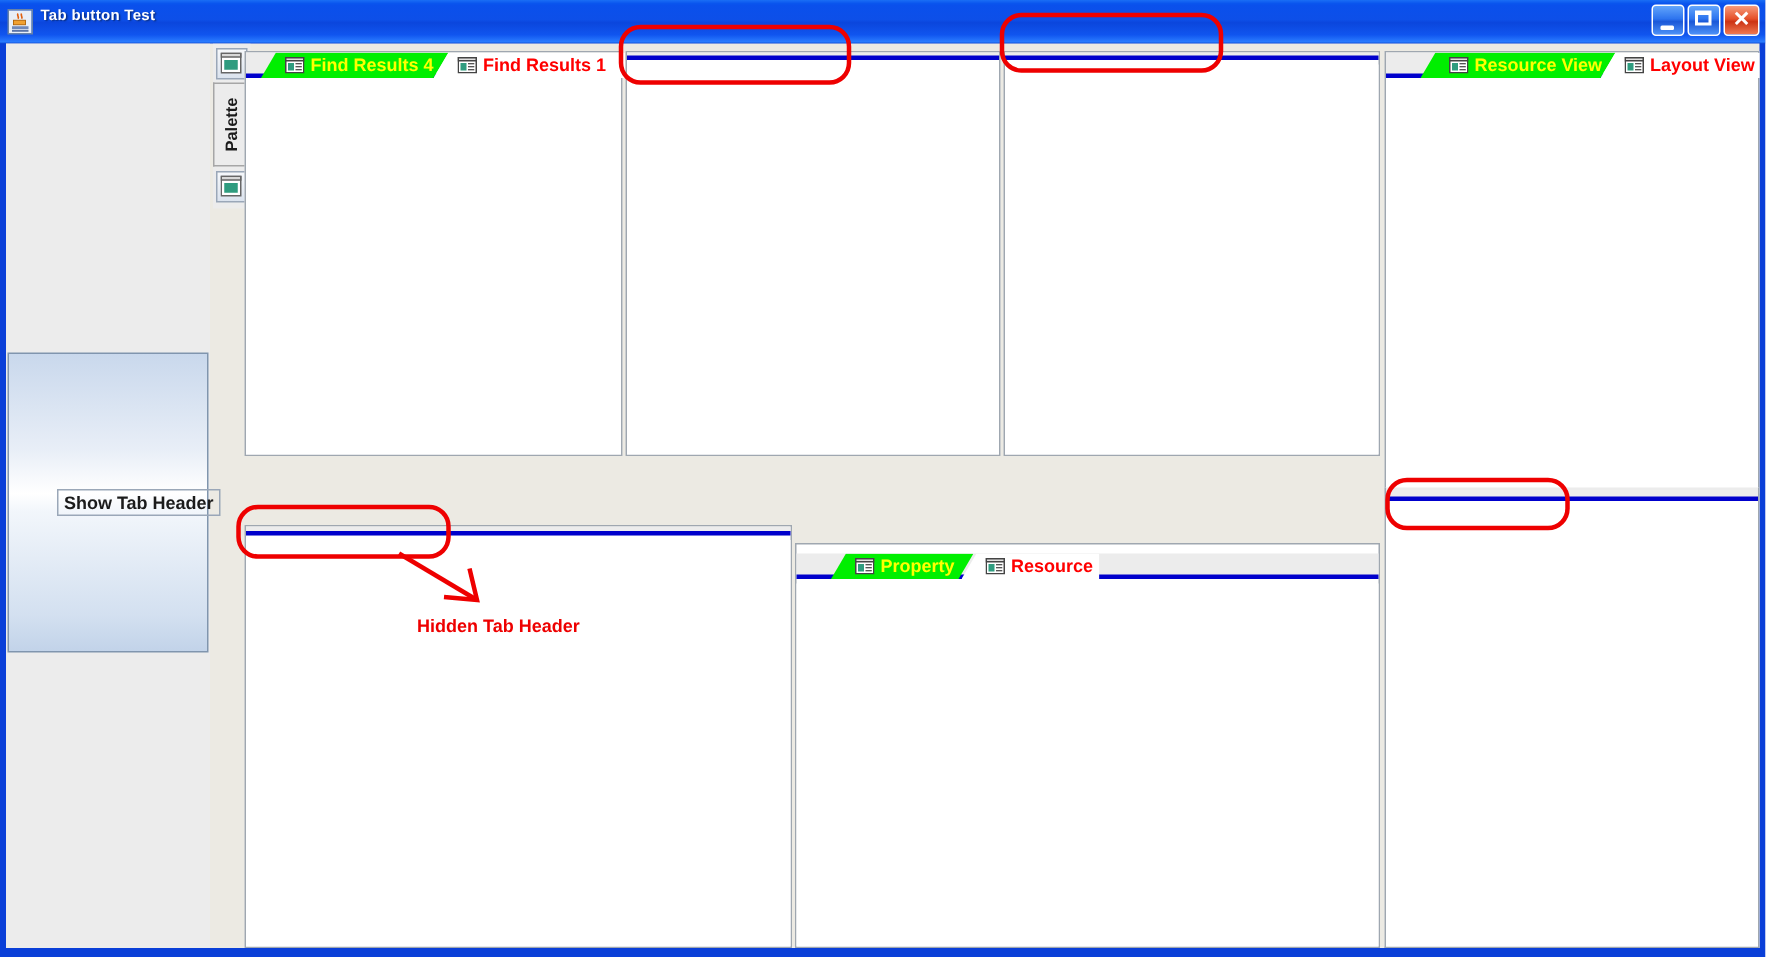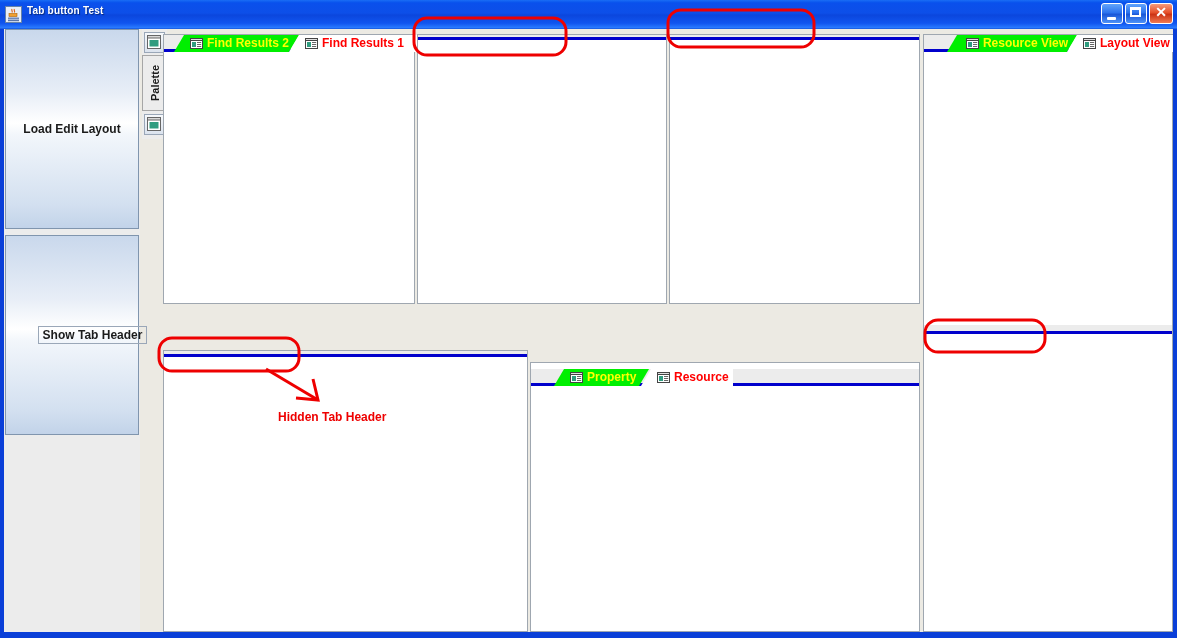--- a/index.html
+++ b/index.html
@@ -281,23 +281,20 @@
       </div>
       <div class="tb-btn close">
         <span class="glyph g-close">✕</span>
       </div>
     </div>
   </div>
 
   <div class="client">
 
     <div class="sidebar">
-      <div class="side-btn" id="btn-load">
-        <span class="side-btn-label">Load Edit Layout</span>
-      </div>
       <div class="side-btn" id="btn-show">
         <span class="side-btn-label focused">Show Tab Header</span>
       </div>
     </div>
 
     <div class="palette-strip">
       <div class="pal-btn" id="pal-top">
         <svg width="15" height="15" viewBox="0 0 15 15">
           <rect x="0.5" y="0.5" width="13" height="13" fill="#ffffff" stroke="#666"></rect>
           <rect x="0.5" y="0.5" width="13" height="2.5" fill="#d8d8d8" stroke="#666"></rect>
@@ -320,21 +317,21 @@
       <div class="tabstrip">
         <div class="tab green" style="left:10px; width:125px;">
           <svg class="tab-icon" viewBox="0 0 13 11">
             <rect x="0.5" y="0.5" width="12" height="10" fill="#ffffff" stroke="#444"></rect>
             <rect x="0.5" y="0.5" width="12" height="2" fill="#e0e0e0" stroke="#444"></rect>
             <rect x="2" y="4" width="4" height="5" fill="#2f9c7f"></rect>
             <rect x="7" y="4" width="4.2" height="0.9" fill="#555"></rect>
             <rect x="7" y="6" width="4.2" height="0.9" fill="#555"></rect>
             <rect x="7" y="8" width="4.2" height="0.9" fill="#555"></rect>
           </svg>
-          <span class="tab-label">Find Results 2</span>
+          <span class="tab-label">Find Results 4</span>
         </div>
         <div class="tab blue" style="left:125px; width:128px;">
           <svg class="tab-icon" viewBox="0 0 13 11">
             <rect x="0.5" y="0.5" width="12" height="10" fill="#ffffff" stroke="#444"></rect>
             <rect x="0.5" y="0.5" width="12" height="2" fill="#e0e0e0" stroke="#444"></rect>
             <rect x="2" y="4" width="4" height="5" fill="#2f9c7f"></rect>
             <rect x="7" y="4" width="4.2" height="0.9" fill="#555"></rect>
             <rect x="7" y="6" width="4.2" height="0.9" fill="#555"></rect>
             <rect x="7" y="8" width="4.2" height="0.9" fill="#555"></rect>
           </svg>

